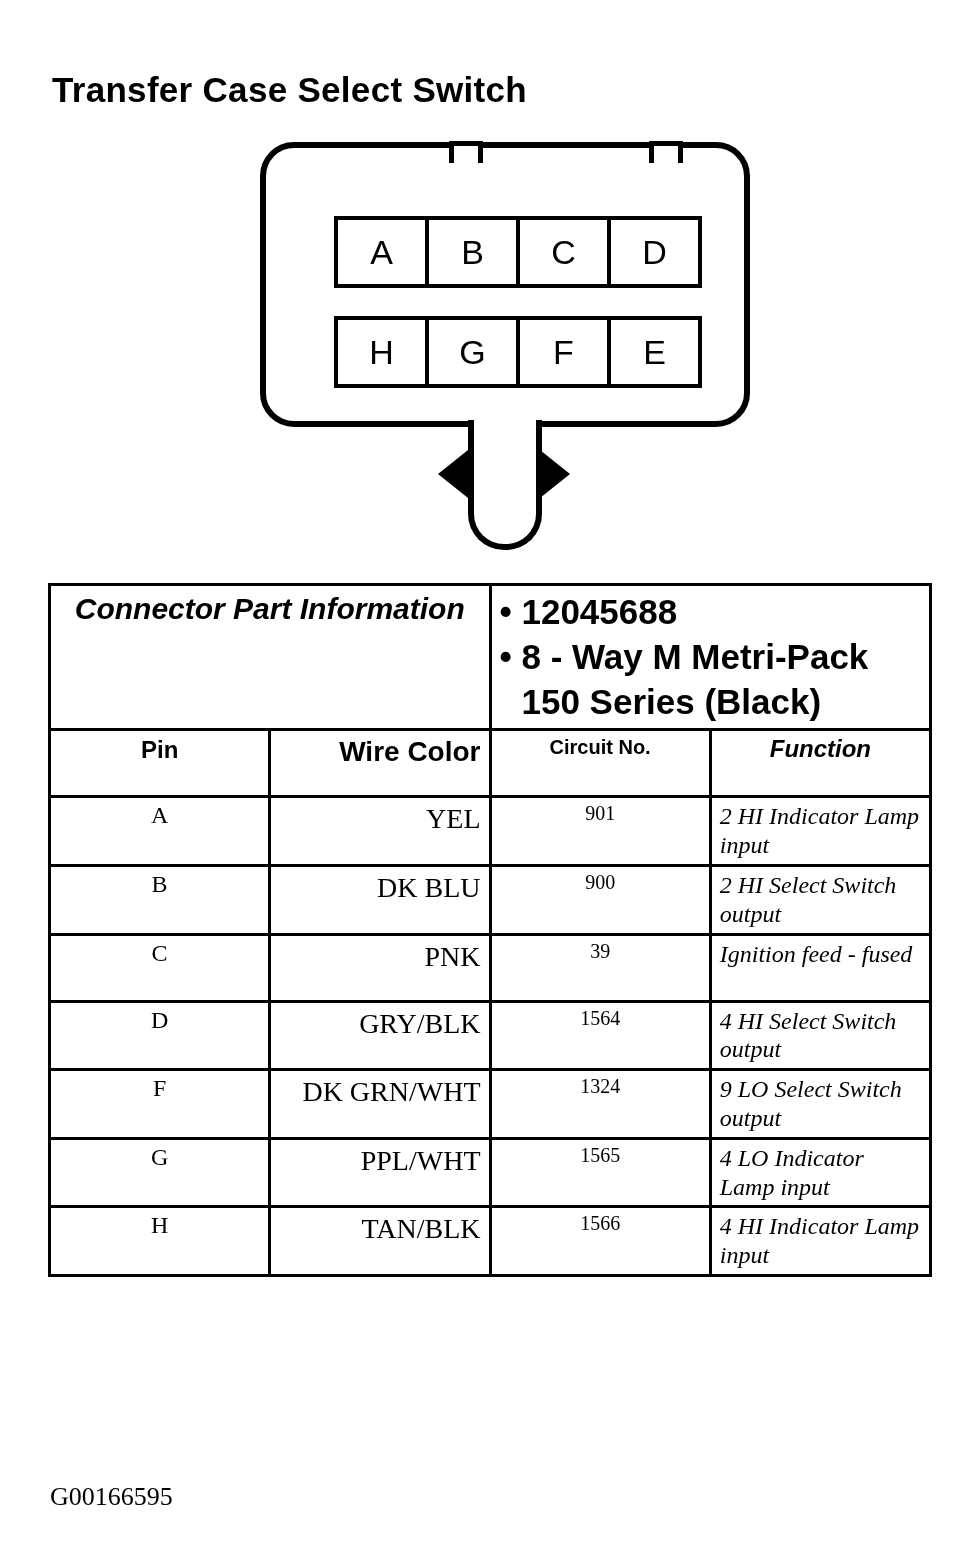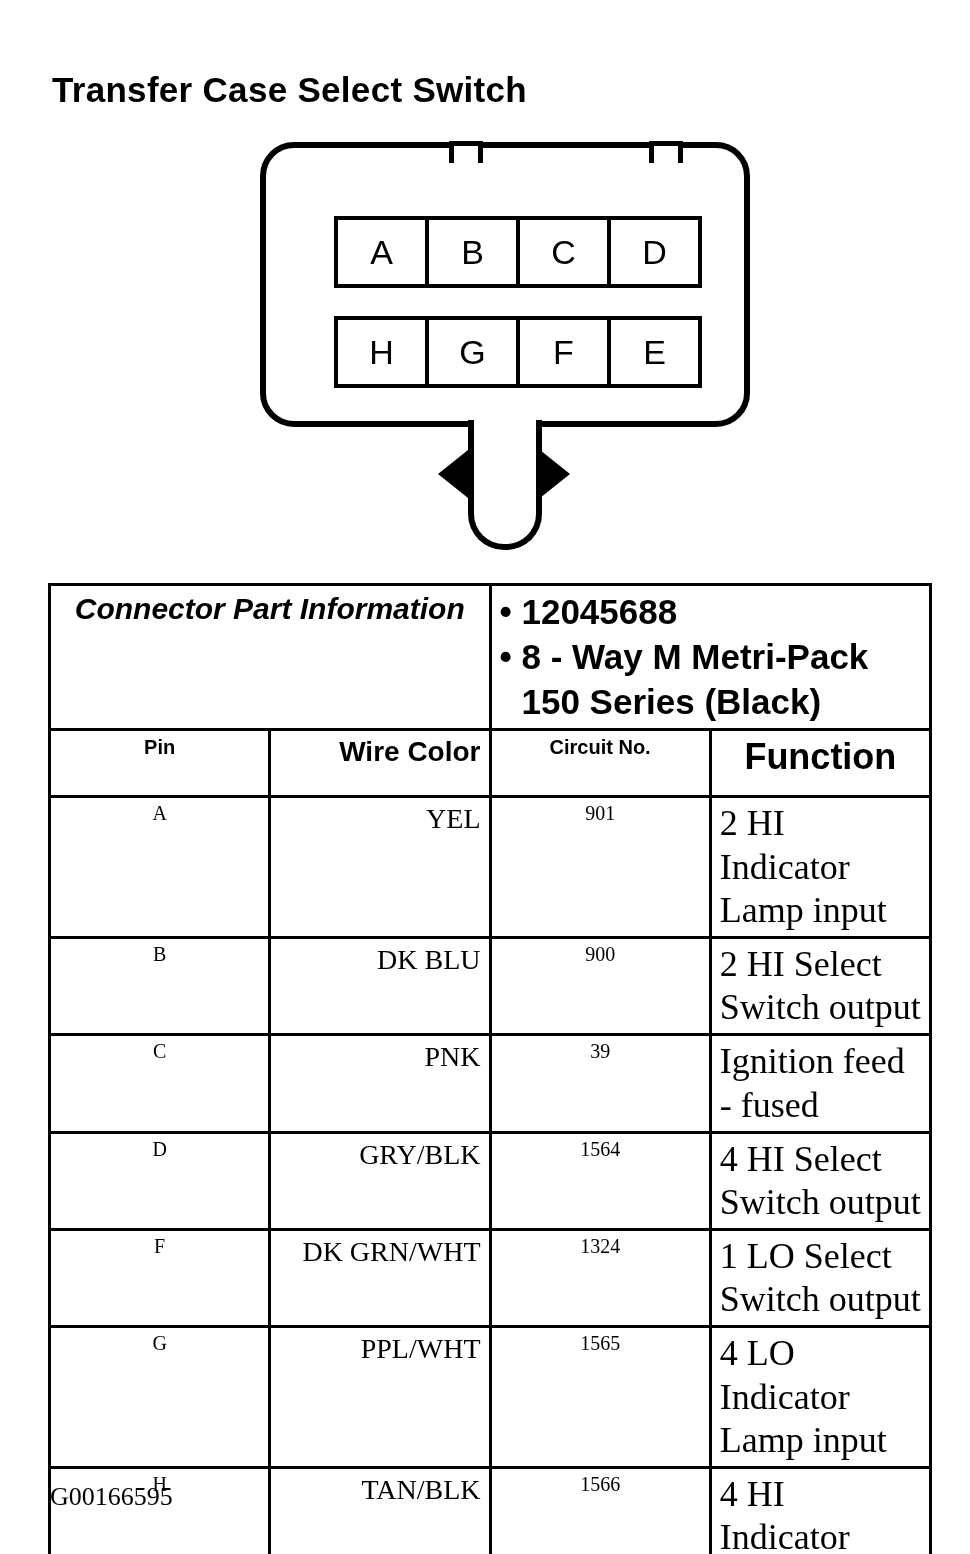--- a/index.html
+++ b/index.html
@@ -167,24 +167,24 @@
   .hdr {
     font-family: "Liberation Sans", sans-serif;
     font-weight: bold;
     font-size: 30px;
     text-align: center;
     line-height: 1.22;
     padding-top: 10px;
     padding-bottom: 10px;
   }
 
-  .c-pin    { width: 108px; text-align: center; font-size: 20px; }
+  .c-pin    { width: 108px; text-align: center; font-size: 24px; }
   .c-color  { width: 222px; text-align: right; font-size: 28px; line-height: 1.2; }
   .c-circ   { width: 224px; text-align: center; font-size: 20px; }
-  .c-func   { font-size: 36px; line-height: 1.2; padding-left: 10px; }
+  .c-func   { font-size: 24px; line-height: 1.2; padding-left: 10px; font-style: italic; }
 
   .tbl tbody td { height: 56px; }
 
   
   .figcode {
     position: absolute;
     left: 50px;
     top: 1482px;
     font-family: "Liberation Serif", serif;
     font-size: 26px;
@@ -261,21 +261,21 @@
       <tr>
         <td class="c-pin">D</td>
         <td class="c-color">GRY/BLK</td>
         <td class="c-circ">1564</td>
         <td class="c-func">4 HI Select Switch output</td>
       </tr>
       <tr>
         <td class="c-pin">F</td>
         <td class="c-color">DK GRN/WHT</td>
         <td class="c-circ">1324</td>
-        <td class="c-func">1 LO Select Switch output</td>
+        <td class="c-func">9 LO Select Switch output</td>
       </tr>
       <tr>
         <td class="c-pin">G</td>
         <td class="c-color">PPL/WHT</td>
         <td class="c-circ">1565</td>
         <td class="c-func">4 LO Indicator Lamp input</td>
       </tr>
       <tr>
         <td class="c-pin">H</td>
         <td class="c-color">TAN/BLK</td>

